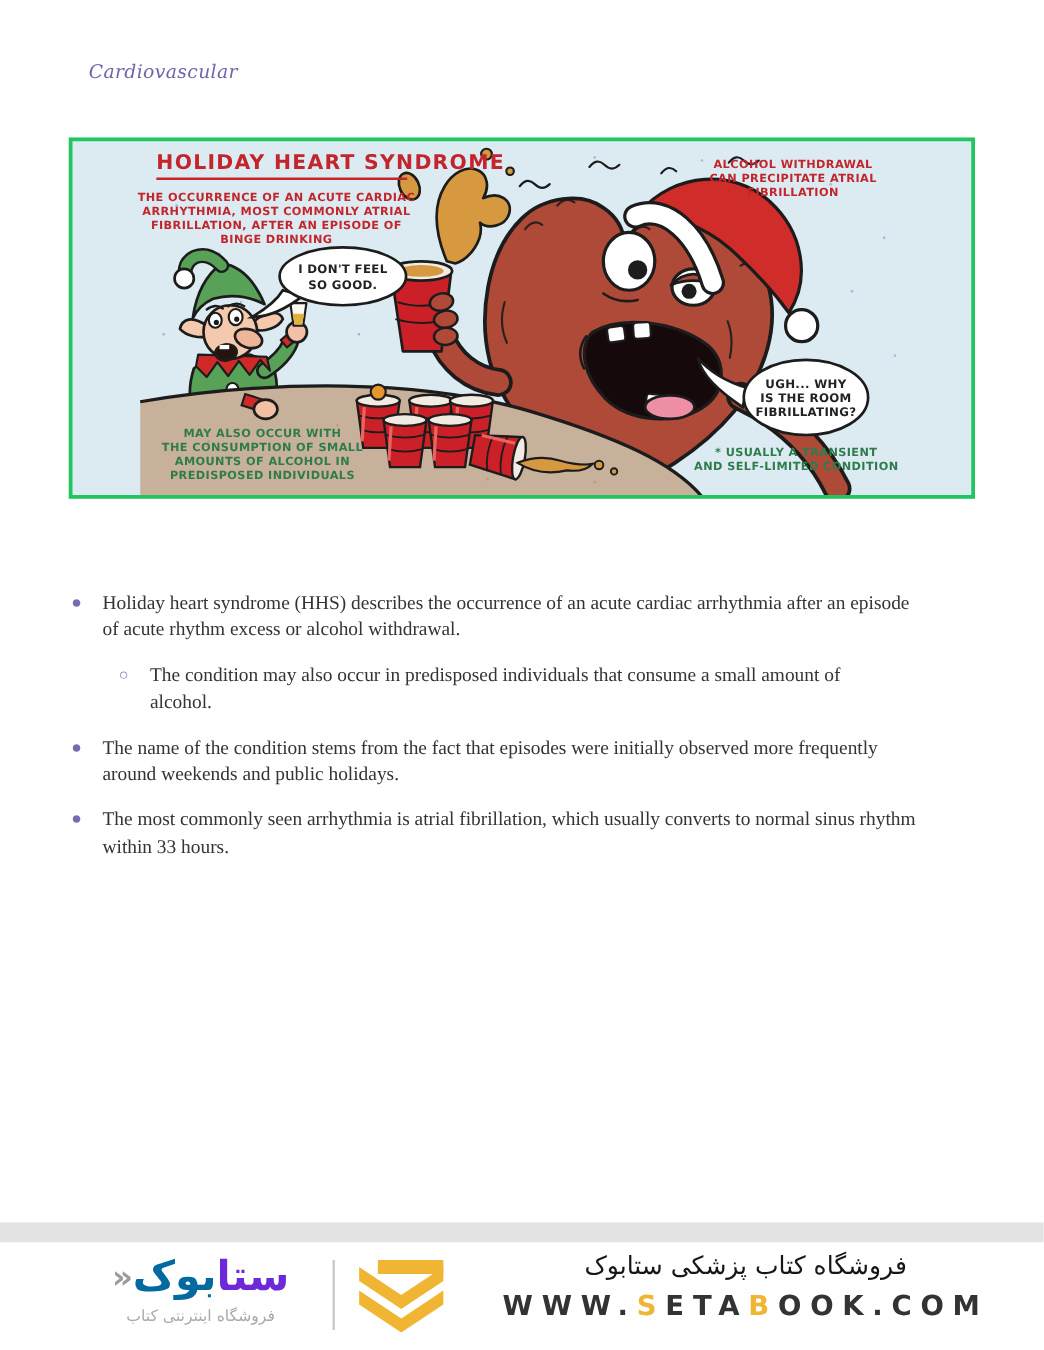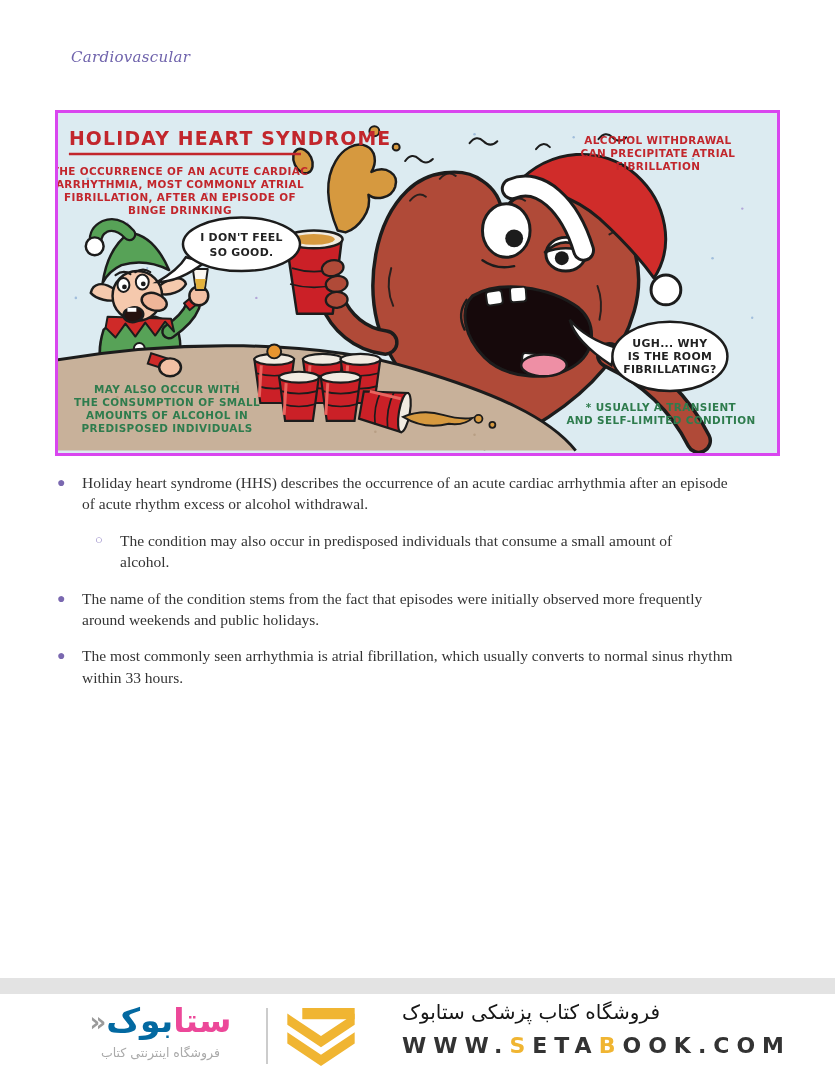--- a/index.html
+++ b/index.html
@@ -9,22 +9,22 @@
     font-family:"Liberation Serif", serif;
   }
   
   .section-label {
     position:absolute; left:71px; top:48px;
     font-family:"DejaVu Serif", serif; font-style:italic;
     font-size:15px; color:#6f63ac; letter-spacing:0.3px;
   }
   
   .comic-panel {
-    position:absolute; left:55px; top:110px; width:725px; height:346px;
-    border:3px solid #d946ef; box-sizing:border-box; background:#dcebf1;
+    position:absolute; left:55px; top:110px; width:725px; height:289px;
+    border:3px solid #22c55e; box-sizing:border-box; background:#dcebf1;padding-left:18px;
   }
   .comic-panel svg { display:block; width:100%; height:100%; }
   .comic-font { font-family:"DejaVu Sans", sans-serif; font-weight:700; }
   .ct-title  { fill:#c2262c; font-size:19px; letter-spacing:1.2px; }
   .ct-red    { fill:#c2262c; font-size:10.5px; letter-spacing:0.4px; }
   .ct-green  { fill:#2e7c4d; font-size:10.5px; letter-spacing:0.4px; }
   .ct-bubble { fill:#222222; font-size:11px; letter-spacing:0.3px; }
   
   .bullets { position:absolute; left:57px; top:472px; width:700px;
     font-size:15.5px; color:#343434; line-height:1.38; }
@@ -34,27 +34,27 @@
   .b-sub { display:flex; margin:13px 0 15px 38px; }
   .b-sub .b-dot { color:#8a7cc0; font-size:13px; }
   .b-sub .b-txt { width:600px; }
   
   .footer-bar { position:absolute; left:0; top:978px; width:835px; height:16px; background:#e3e3e3; }
   .footer { position:absolute; left:0; top:994px; width:835px; height:86px; background:#ffffff;
     font-family:"DejaVu Sans", sans-serif; }
   .logo-block { position:absolute; left:68px; top:10px; width:185px; text-align:center; }
   .logo-wordmark { display:flex; direction:rtl; justify-content:center; align-items:flex-end;
     font-size:33px; font-weight:700; line-height:1; }
-  .wm-yellow { color:#ec4899; }
+  .wm-yellow { color:#6d28d9; }
   .wm-gray   { color:#0369a1; }
   .wm-chevrons { color:#9b9b9b; font-size:26px; padding-bottom:2px; }
   .logo-tagline { direction:rtl; color:#aaaaaa; font-size:12.5px; margin-top:8px; }
   .logo-divider { position:absolute; left:266px; top:14px; height:56px; width:2px; background:#cccccc; }
   .logo-mark { position:absolute; left:282px; top:14px; width:78px; height:58px; }
-  .store-block { position:absolute; right:44px; top:6px; text-align:left; }
+  .store-block { position:absolute; right:44px; top:6px; text-align:center; }
   .store-title { direction:rtl; font-size:20px; color:#161616; font-weight:500; }
   .store-url { margin-top:9px; font-size:22px; font-weight:700; letter-spacing:7px; color:#333333; white-space:nowrap; }
   .url-accent { color:#f0b532; }
 </style>
 </head>
 <body>
 
 <div class="section-label">Cardiovascular</div>
 
 <div class="comic-panel">

